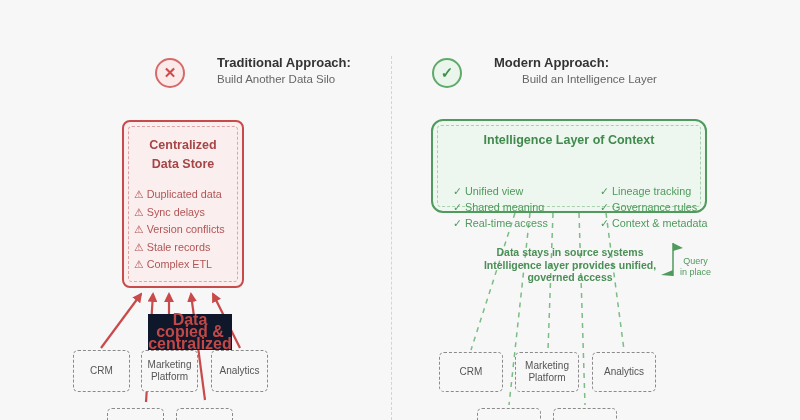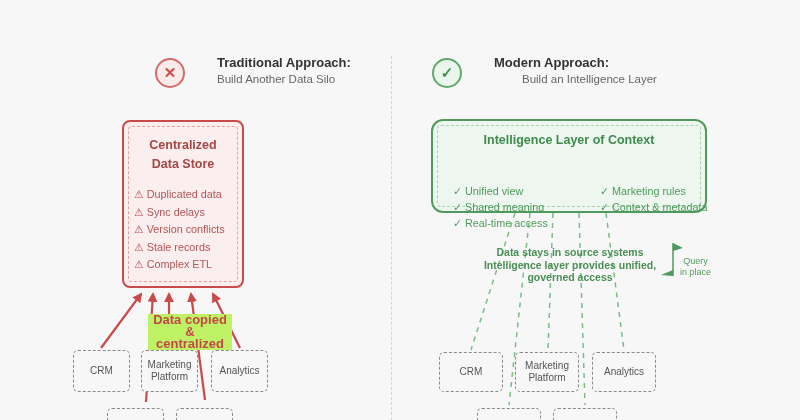--- a/index.html
+++ b/index.html
@@ -12,21 +12,21 @@
   .hdr-sub { position:absolute; font-size:11.5px; color:#666; }
   .store { position:absolute; left:122px; top:120px; width:122px; height:168px; border:2.5px solid #c94a4a; border-radius:8px; background:#fbeeee; box-sizing:border-box; }
   .store-inner { position:absolute; left:4px; top:4px; right:4px; bottom:4px; border:1px dashed #e0a4a4; border-radius:4px; }
   .store-title { position:absolute; left:0; right:0; top:14px; text-align:center; font-size:12.5px; font-weight:bold; color:#a64545; line-height:19px; }
   .store-list { position:absolute; left:10px; top:64px; font-size:10.8px; color:#b25555; line-height:17.5px; }
   .layer { position:absolute; left:431px; top:119px; width:276px; height:94px; border:2.5px solid #4f9a5c; border-radius:12px; background:#eef7ef; box-sizing:border-box; }
   .layer-inner { position:absolute; left:4px; top:4px; right:4px; bottom:4px; border:1px dashed #a9d1ae; border-radius:4px; }
   .layer-title { position:absolute; left:0; right:0; top:12px; text-align:center; font-size:12.5px; font-weight:bold; color:#3f8a4c; }
   .layer-col { position:absolute; top:33px; font-size:10.8px; color:#4f9a5c; line-height:16px; white-space:nowrap;margin-top:29px; }
   .src { position:absolute; border:1.5px dashed #8a8a8a; border-radius:5px; background:#f7f7f7; box-sizing:border-box; display:flex; align-items:center; justify-content:center; text-align:center; font-size:10px; color:#555; line-height:12px; }
-  .note-red { position:absolute; left:148px; top:314px; width:84px; text-align:center; font-size:13px; font-weight:bold; color:#c24848; line-height:12px; background:#bef264; }
+  .note-red { position:absolute; left:148px; top:314px; width:84px; text-align:center; font-size:16px; font-weight:bold; color:#c24848; line-height:12px; background:#0f172a; }
   .note-green { position:absolute; left:475px; top:246px; width:190px; text-align:center; font-size:10.5px; font-weight:bold; color:#4a8f56; line-height:12.5px; }
   .flag-label { position:absolute; left:680px; top:256px; font-size:9px; color:#4f9a5c; line-height:11px;text-align:center; }
   svg.lines { position:absolute; left:0; top:0; }
 </style>
 </head>
 <body>
 
 <div class="divider"></div>
 
 <div class="hdr-icon bad">
@@ -108,21 +108,22 @@
 
 <div class="layer">
   <div class="layer-inner"></div>
   <div class="layer-title">Intelligence Layer of Context</div>
   <div class="layer-col" style="left:20px;">
     <div><span>✓</span> <span>Unified view</span></div>
     <div><span>✓</span> <span>Shared meaning</span></div>
     <div><span>✓</span> <span>Real-time access</span></div>
   </div>
   <div class="layer-col" style="left:167px;">
-    <div><span>✓</span> <span>Marketing rules</span></div>
+    <div><span>✓</span> <span>Lineage tracking</span></div>
+    <div><span>✓</span> <span>Governance rules</span></div>
     <div><span>✓</span> <span>Context &amp; metadata</span></div>
   </div>
 </div>
 
 <div class="note-green">
   <div>Data stays in source systems</div>
   <div>Intelligence layer provides unified,</div>
   <div>governed access</div>
 </div>
 

